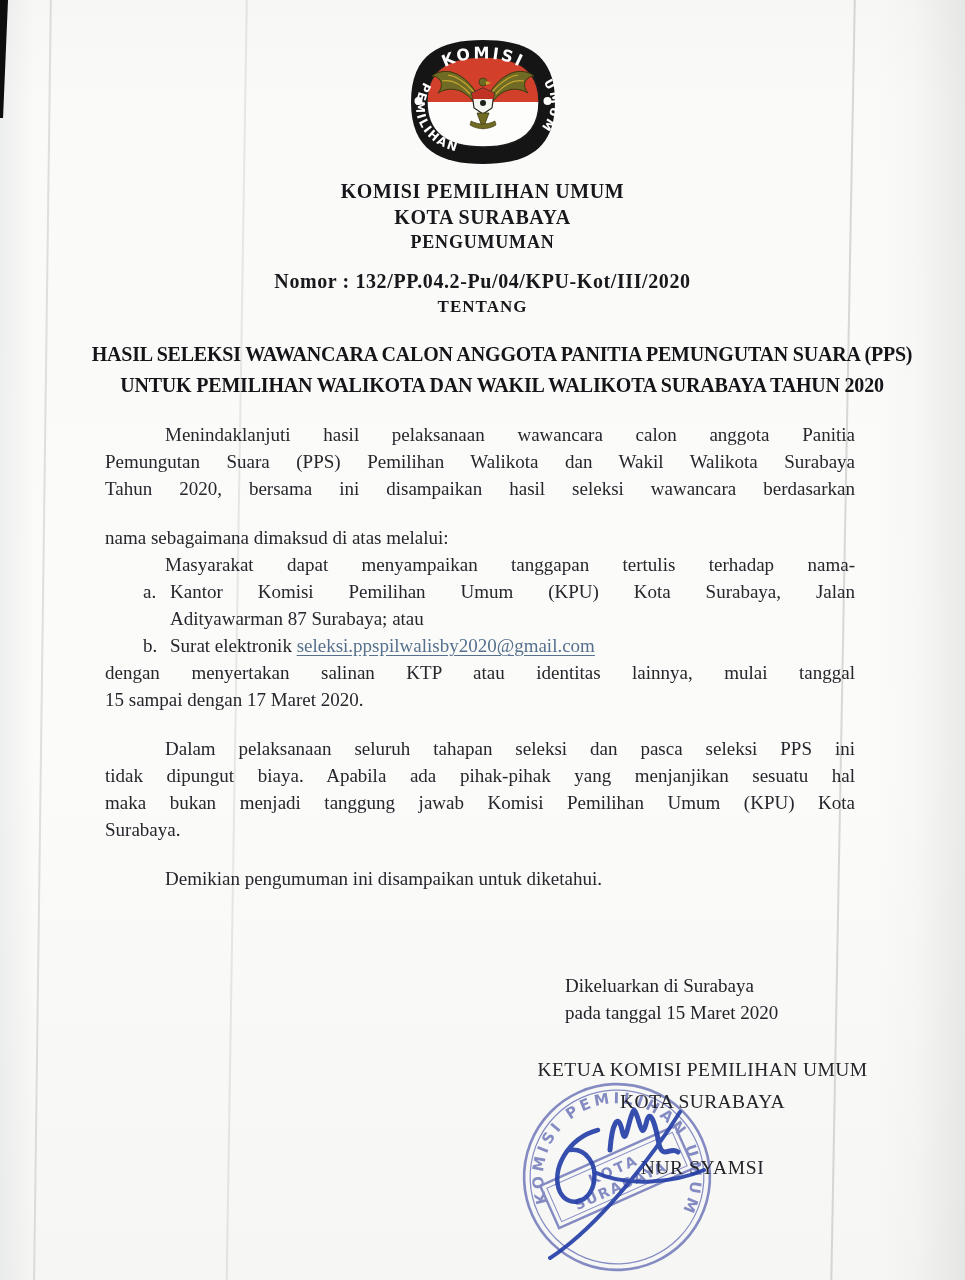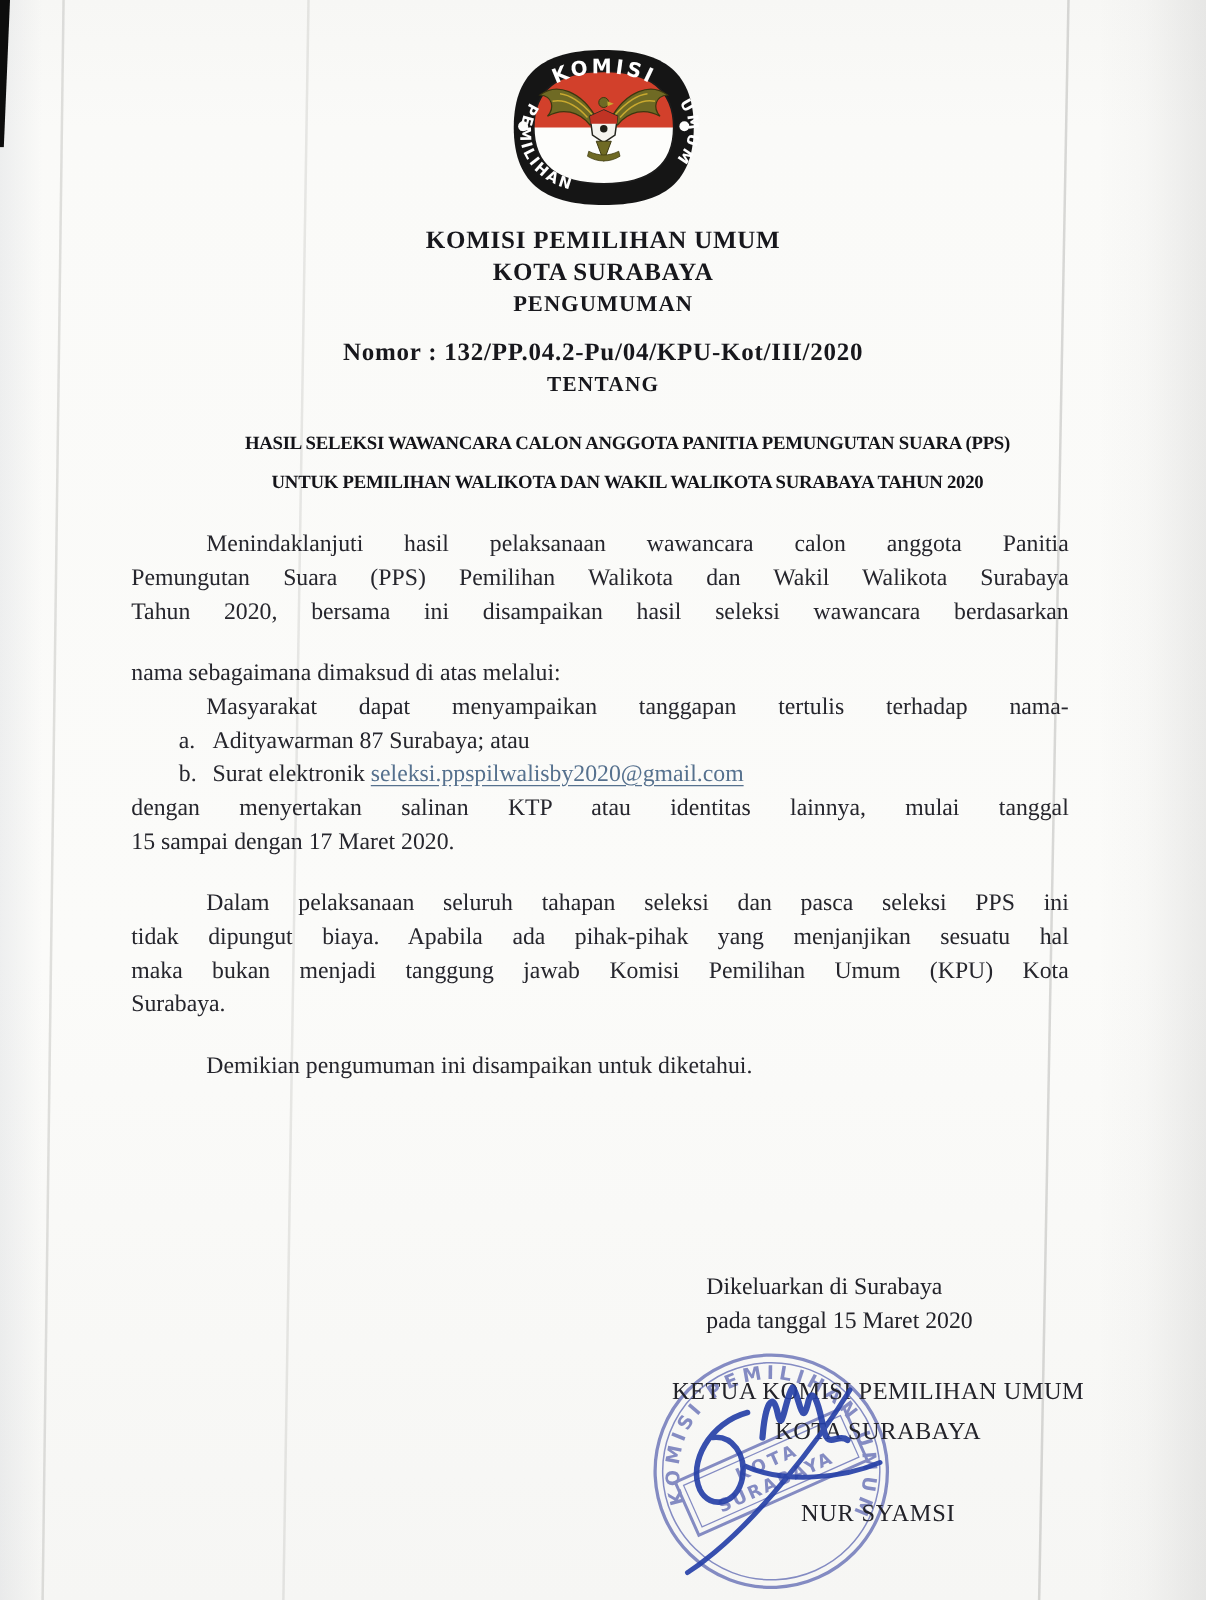--- a/index.html
+++ b/index.html
@@ -25,34 +25,34 @@
   .logo-wrap{position:relative;z-index:3;width:152px;margin:37px auto 0;}
   .org-block{position:relative;z-index:3;text-align:center;margin-top:7px;
     font-weight:bold;font-size:20px;line-height:26px;letter-spacing:0.6px;color:#17171c;}
   .doc-type{position:relative;z-index:3;text-align:center;
     font-weight:bold;font-size:18px;letter-spacing:0.8px;color:#17171c;line-height:24px;}
   .doc-number{position:relative;z-index:3;text-align:center;margin-top:14px;
     font-weight:bold;font-size:20px;letter-spacing:0.6px;color:#17171c;line-height:27px;}
   .tentang{position:relative;z-index:3;text-align:center;
     font-weight:bold;font-size:17px;letter-spacing:1px;color:#17171c;line-height:24px;}
   .doc-title{position:relative;z-index:3;text-align:center;margin-top:20px;
-    font-weight:bold;font-size:15px;line-height:31px;color:#141419;letter-spacing:-0.2px;padding-left:39px;}
+    font-weight:bold;font-size:20px;line-height:31px;color:#141419;letter-spacing:-0.2px;padding-left:39px;}
   .doc-title .tline{white-space:nowrap;}
   
   .content{position:relative;z-index:3;margin:20px 110px 0 105px;
     font-size:19px;line-height:27px;color:#26262d;}
   .para{margin:0 0 22px 0;}
   .bline{display:block;text-align:justify;text-align-last:justify;}
   .bline.last{text-align-last:left;}
   .bline.ind{text-indent:60px;}
   .list-item{position:relative;padding-left:65px;}
   .marker{position:absolute;left:38px;top:0;}
   .email-link{color:#56718e;text-decoration:underline;text-underline-offset:3px;}
   
-  .sig-block{position:absolute;z-index:4;left:530px;top:1016px;width:345px;
+  .sig-block{position:absolute;z-index:4;left:530px;top:972px;width:345px;
     font-size:19px;color:#23232a;}
   .issued{padding-left:35px;line-height:27px;}
   .signer-title{margin-top:29px;text-align:center;font-size:19.5px;line-height:30px;letter-spacing:0.4px;}
   .signer-city{text-align:center;font-size:19.5px;line-height:34px;letter-spacing:0.4px;}
   .signer-name{margin-top:38px;text-align:center;font-size:19.5px;letter-spacing:0.6px;}
   .stamp-wrap{position:absolute;z-index:3;left:516px;top:1076px;width:202px;height:202px;
     transform:rotate(-24deg);opacity:0.82;}
   .sign-wrap{position:absolute;z-index:5;left:498px;top:1088px;width:250px;height:178px;}
 </style>
 </head>
@@ -138,20 +138,21 @@
       <span class="bline">Tahun 2020, bersama ini disampaikan hasil seleksi wawancara berdasarkan</span>
     </div>
 
     <div class="para" style="margin-bottom:0;">
       <span class="bline last">nama sebagaimana dimaksud di atas melalui:</span>
       <span class="bline ind">Masyarakat dapat menyampaikan tanggapan tertulis terhadap nama-</span>
     </div>
 
     <div class="list-item">
       <span class="marker">a.</span>
+      <span class="bline">Kantor Komisi Pemilihan Umum (KPU) Kota Surabaya, Jalan</span>
       <span class="bline last">Adityawarman 87 Surabaya; atau</span>
     </div>
 
     <div class="list-item">
       <span class="marker">b.</span>
       <span class="bline last"><span>Surat elektronik </span><a href="#" class="email-link">seleksi.ppspilwalisby2020@gmail.com</a></span>
     </div>
 
     <div class="para">
       <span class="bline">dengan menyertakan salinan KTP atau identitas lainnya, mulai tanggal</span>

